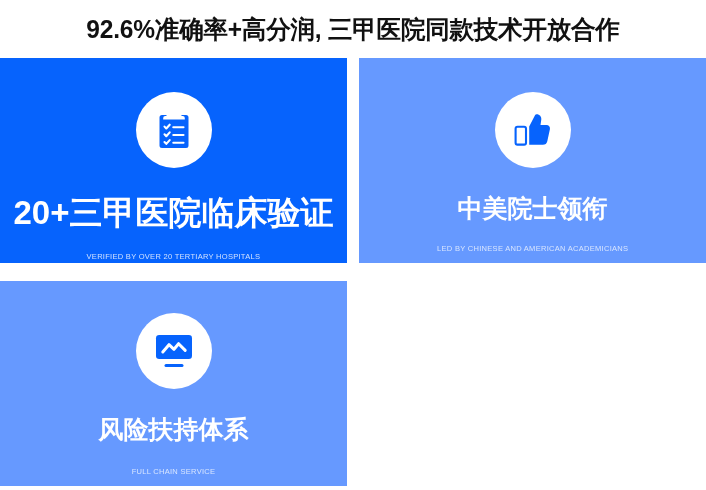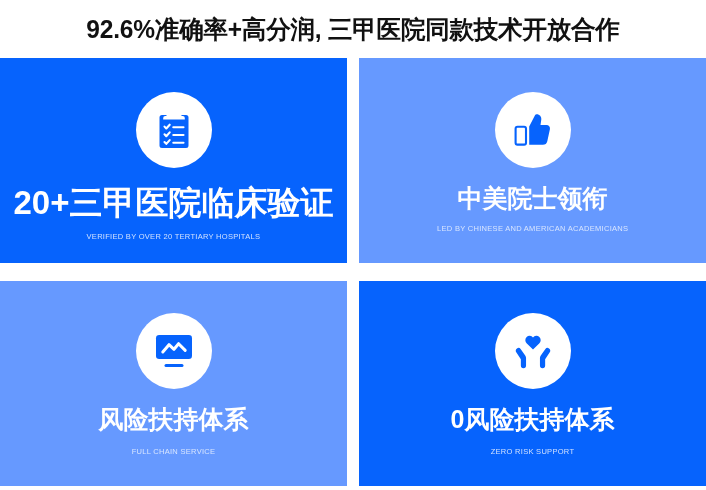--- a/index.html
+++ b/index.html
@@ -53,20 +53,21 @@
     column-gap: 12px;
     row-gap: 18px;
   }
 
   .card {
     position: relative;
     overflow: hidden;
     display: flex;
     flex-direction: column;
     align-items: center;
+    gap: 10px;
   }
   .card.tone-dark  { background: #0663FD; }
   .card.tone-light { background: #6699FF; }
 
   .icon-circle {
     width: 76px;
     height: 76px;
     border-radius: 50%;
     background: #ffffff;
     margin-top: 34px;
@@ -150,26 +151,15 @@
         <svg width="42" height="36" viewBox="0 0 42 36" aria-hidden="true">
           <rect x="3" y="2" width="36" height="24" rx="3.2" fill="#0663FD"></rect>
           <path d="M9.8 19.0 l6.2 -7.3 l5.0 4.6 l4.6 -5.6 l6.6 6.7" fill="none" stroke="#ffffff" stroke-width="3.0" stroke-linecap="round" stroke-linejoin="round"></path>
           <rect x="11.5" y="31.0" width="19" height="3.0" rx="1.5" fill="#0663FD"></rect>
         </svg>
       </div>
       <div class="card-title">风险扶持体系</div>
       <div class="card-sub">FULL CHAIN SERVICE</div>
     </div>
 
-    <div class="card tone-dark card-r2">
-      <div class="icon-circle">
-        <svg width="40" height="38" viewBox="0 0 40 38" aria-hidden="true">
-          <path d="M20 17.4 l-6.2 -6.0 a4.3 4.3 0 1 1 6.2 -5.9 a4.3 4.3 0 1 1 6.2 5.9 Z" fill="#0663FD"></path>
-          <path d="M4.0 16.4 a2.6 2.6 0 0 1 3.6 0.6 l4.6 6.4 a4.5 4.5 0 0 1 0.85 2.6 v7.6 a2.6 2.6 0 0 1 -5.2 0 v-6.3 l-4.45 -6.9 a2.6 2.6 0 0 1 0.6 -4.0 Z" fill="#0663FD"></path>
-          <path d="M36.0 16.4 a2.6 2.6 0 0 0 -3.6 0.6 l-4.6 6.4 a4.5 4.5 0 0 0 -0.85 2.6 v7.6 a2.6 2.6 0 0 0 5.2 0 v-6.3 l4.45 -6.9 a2.6 2.6 0 0 0 -0.6 -4.0 Z" fill="#0663FD"></path>
-        </svg>
-      </div>
-      <div class="card-title">0风险扶持体系</div>
-      <div class="card-sub">ZERO RISK SUPPORT</div>
-    </div>
 
   </div>
 </div>
 
 </body></html>

